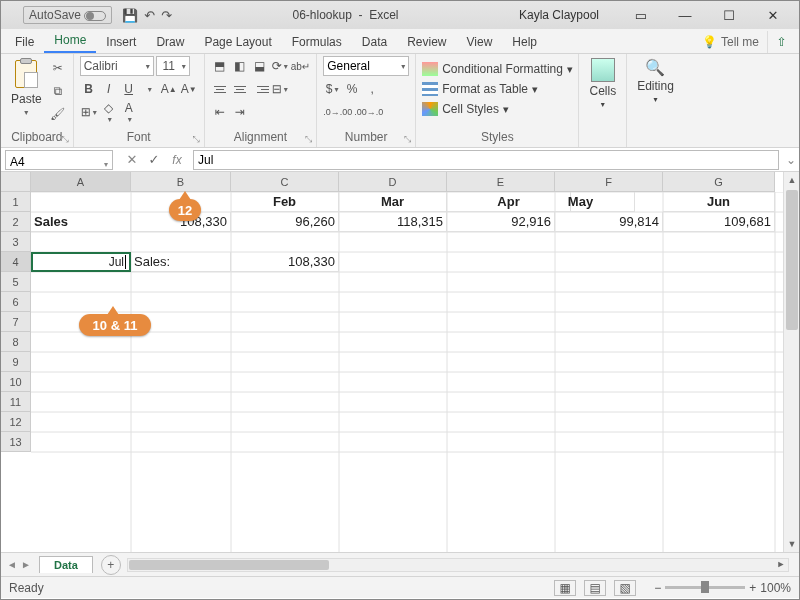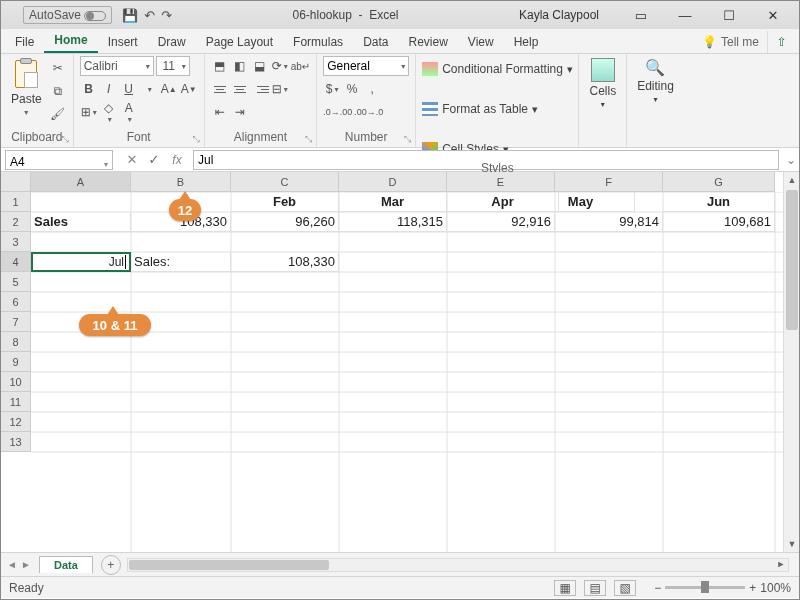--- a/index.html
+++ b/index.html
@@ -8,21 +8,21 @@
 .titlebar .autosave{border:1px solid #aaa;border-radius:2px;padding:1px 5px;margin-left:18px;font-size:10px;color:#555}
 .titlebar .tog{display:inline-block;width:22px;height:10px;border:1px solid #888;border-radius:6px;margin-left:3px;vertical-align:middle;position:relative}
 .titlebar .tog::after{content:"";width:8px;height:8px;background:#888;border-radius:50%;position:absolute;left:1px;top:0}
 .titlebar .qat{display:flex;gap:6px;margin-left:10px}
 .titlebar .qat span{color:#555;font-size:13px}
 .titlebar .spacer{flex:1;text-align:center}
 .titlebar .user{margin-right:20px;color:#333}
 .titlebar .winbtn{width:44px;height:28px;display:flex;align-items:center;justify-content:center;color:#333;font-size:13px}
 .tabs{height:25px;background:#f3f3f3;display:flex;align-items:flex-end;padding:0 4px;border-bottom:1px solid #d4d4d4}
 .tabs .tab{padding:4px 10px;color:#444}
-.tabs .tab.active{border-bottom:2px solid #0f766e;color:#217346;font-weight:700}
+.tabs .tab.active{border-bottom:2px solid #3b82f6;color:#217346;font-weight:400}
 .tabs .tellme{margin-left:auto;display:flex;align-items:center;gap:4px;color:#666;padding:4px 8px}
 .tabs .share{width:28px;text-align:center;color:#217346;border-left:1px solid #ddd;padding:4px 6px}
 .ribbon{height:94px;background:#f3f3f3;border-bottom:1px solid #d4d4d4;display:flex}
 .group{border-right:1px solid #dcdcdc;padding:2px 6px 0;display:flex;flex-direction:column;justify-content:space-between}
 .group .label{text-align:center;font-size:10px;color:#666;padding:2px 0 3px;position:relative}
 .group .label .dlaunch{position:absolute;right:-2px;bottom:2px;font-size:9px;color:#888}
 .group .body{display:flex;gap:3px;align-items:flex-start}
 .vbtn{display:flex;flex-direction:column;align-items:center;padding:2px 4px;color:#444;gap:2px;font-size:11px}
 .clipico{width:28px;height:32px;position:relative}
 .clipico .board{width:22px;height:28px;border:1px solid #b8860b;background:#fdf6e3;border-radius:2px;position:absolute;left:3px;top:2px}
@@ -230,21 +230,21 @@
       </div>
       <div class="smallrow">
         <span class="smallbtn" style="font-size:9px">.0→.00</span>
         <span class="smallbtn" style="font-size:9px">.00→.0</span>
       </div>
     </div>
     <div class="label"><span>Number</span><span class="dlaunch">⤡</span></div>
   </div>
 
   <div class="group">
-    <div class="body" style="flex-direction:column;gap:20px;padding-top:3px">
+    <div class="body" style="flex-direction:column;gap:0;padding-top:3px">
       <div class="stylesrow"><span class="stylesico" style="background:linear-gradient(#f99,#9f9)"></span><span>Conditional Formatting</span> ▾</div>
       <div class="stylesrow"><span class="stylesico" style="background:repeating-linear-gradient(#69c,#69c 3px,#fff 3px,#fff 6px)"></span><span>Format as Table</span> ▾</div>
       <div class="stylesrow"><span class="stylesico" style="background:conic-gradient(#f90,#6c6,#69f,#f90)"></span><span>Cell Styles</span> ▾</div>
     </div>
     <div class="label"><span>Styles</span></div>
   </div>
 
   <div class="group">
     <div class="body">
         <div class="vbtn">
@@ -305,21 +305,21 @@
     <div class="rowhead">9</div>
     <div class="rowhead">10</div>
     <div class="rowhead">11</div>
     <div class="rowhead">12</div>
     <div class="rowhead">13</div>
   </div>
   <div class="cells">
 
     <div class="cell c b" style="left:200px;top:0;width:108px">Feb</div>
     <div class="cell c b" style="left:308px;top:0;width:108px">Mar</div>
-    <div class="cell c b" style="left:416px;top:0;width:112px">Apr</div>
+    <div class="cell c b" style="left:416px;top:0;width:124px">Apr</div>
     <div class="cell c b" style="left:496px;top:0;width:108px">May</div>
     <div class="cell c b" style="left:632px;top:0;width:112px">Jun</div>
 
     <div class="cell b" style="left:0;top:20px;width:100px">Sales</div>
     <div class="cell r" style="left:100px;top:20px;width:100px">108,330</div>
     <div class="cell r" style="left:200px;top:20px;width:108px">96,260</div>
     <div class="cell r" style="left:308px;top:20px;width:108px">118,315</div>
     <div class="cell r" style="left:416px;top:20px;width:108px">92,916</div>
     <div class="cell r" style="left:524px;top:20px;width:108px">99,814</div>
     <div class="cell r" style="left:632px;top:20px;width:112px">109,681</div>

